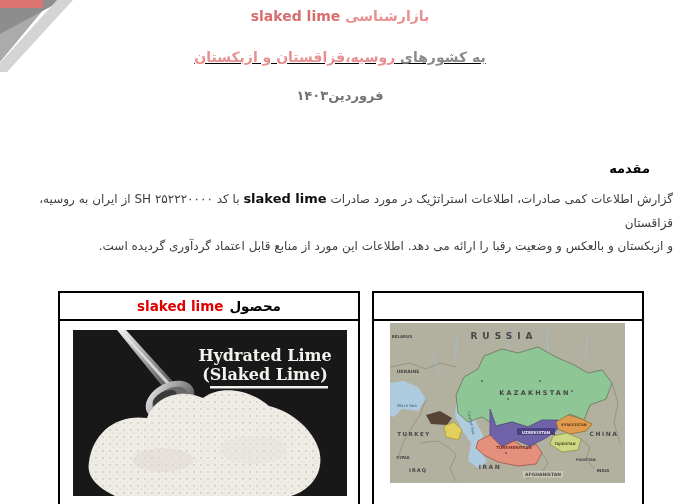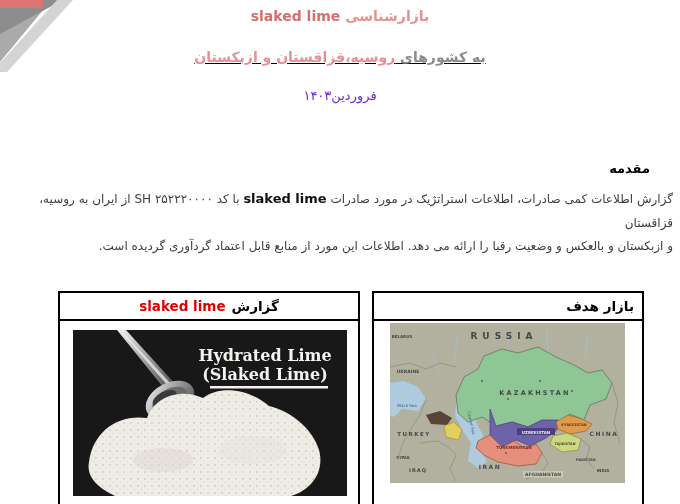--- a/index.html
+++ b/index.html
@@ -13,21 +13,21 @@
 
   
   .doc-header { position:absolute; top:0; left:0; right:0; text-align:center; direction:rtl; }
   .title-line { font-weight:bold; font-size:14px; letter-spacing:0; }
   .t1 { margin-top:8px; }
   .t1 .fa { color:#e89090; }
   .t1 .en { color:#d96d6d; }
   .t2 { margin-top:25px;text-decoration:underline; }
   .t2 .pre { color:#8a8a8a; }
   .t2 .countries { color:#e89090; }
-  .t3 { margin-top:23px; font-size:13px; color:#6d28d9; font-weight:normal; }
+  .t3 { margin-top:23px; font-size:13px; color:#737373; font-weight:bold; }
 
   
   .intro { position:absolute; top:161px; left:0; right:0; direction:rtl; }
   .intro h2 { margin:0 30px 0 0; font-size:13px; font-weight:bold; color:#000; text-align:right;padding-left:19px; }
   .intro p { margin:11px 7px 0 8px; font-size:12px; color:#3d3d3d; line-height:1.92; }
   .intro p b { color:#101010; font-size:13px; }
 
   
   .boxes { position:absolute; top:291px; left:0; width:680px; height:213px; }
   .box { position:absolute; top:0; height:230px; border:2px solid #000; background:#fff; box-sizing:content-box; }
@@ -74,21 +74,21 @@
 
 <section class="intro">
   <h2>مقدمه</h2>
   <p><span>گزارش اطلاعات کمی صادرات، اطلاعات استراتژیک در مورد صادرات</span> <b>slaked lime</b> <span>با کد SH ۲۵۲۲۲۰۰۰۰ از ایران به روسیه، قزاقستان</span><br><span>و ازبکستان و بالعکس و وضعیت رقبا را ارائه می دهد. اطلاعات این مورد از منابع قابل اعتماد گردآوری گردیده است.</span></p>
 </section>
 
 <div class="boxes">
 
   <div class="box box-product">
     <div class="box-header">
-      <span>گزارش</span>
+      <span>محصول</span>
       <span class="red-text">slaked lime</span>
     </div>
     <svg class="photo" width="274" height="166" viewBox="0 0 274 166">
       <defs>
         <linearGradient id="metal" x1="0" y1="0" x2="1" y2="1">
           <stop offset="0" stop-color="#f2f2f2"></stop>
           <stop offset="0.5" stop-color="#9c9c9c"></stop>
           <stop offset="1" stop-color="#474747"></stop>
         </linearGradient>
         <pattern id="speck" width="7" height="7" patternUnits="userSpaceOnUse">
@@ -113,21 +113,20 @@
       <ellipse cx="180" cy="120" rx="34" ry="14" fill="#e6e2da" opacity="0.5"></ellipse>
 
       <text class="caption-text" x="192" y="31" font-size="16" text-anchor="middle">Hydrated Lime</text>
       <text class="caption-text" x="192" y="50" font-size="16" text-anchor="middle">(Slaked Lime)</text>
       <rect x="137" y="56" width="118" height="2.5" fill="#f4f2ee"></rect>
     </svg>
   </div>
 
   <div class="box box-market">
     <div class="box-header">
-      <span>بازار هدف</span>
     </div>
     <svg class="map" width="235" height="160" viewBox="0 0 235 160">
       <rect x="0" y="0" width="235" height="160" fill="#b2b09f"></rect>
 
       <g stroke="#9fc3d8" stroke-width="0.8" fill="none">
         <path d="M118,4 C122,14 114,22 120,32"></path>
         <path d="M158,6 C154,16 162,26 156,36"></path>
         <path d="M66,10 C70,20 62,30 66,40"></path>
         <path d="M196,10 C200,22 192,30 198,40"></path>
         <path d="M40,30 C48,36 44,46 52,52"></path>

